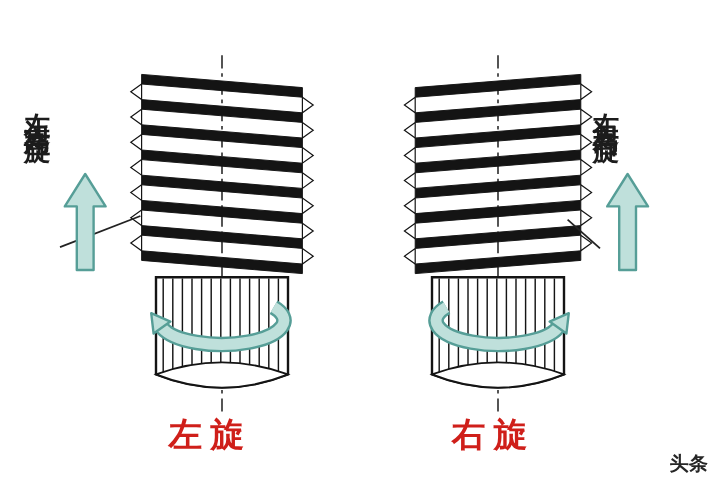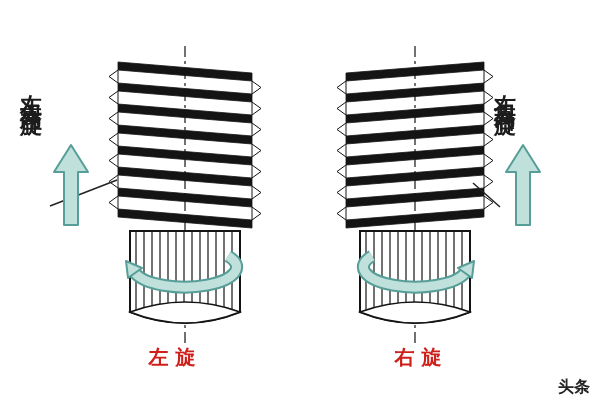--- a/index.html
+++ b/index.html
@@ -6,21 +6,21 @@
   .stage{
     position:relative;width:600px;height:404px;background:#ffffff;
     overflow:hidden;font-family:"Liberation Sans",sans-serif;
   }
   .canvas{position:absolute;left:0;top:0;}
   .vtext{
     position:absolute;writing-mode:vertical-rl;text-orientation:upright;
     font-size:22px;letter-spacing:5px;color:#1c1c1c;font-weight:600;line-height:1;
   }
   .caption{
-    position:absolute;width:120px;text-align:center;font-size:20px;
+    position:absolute;width:120px;text-align:center;font-size:28px;
     font-weight:700;color:#cf1f1a;letter-spacing:7px;text-indent:7px;
   }
   .watermark{
     position:absolute;right:10px;bottom:6px;font-size:16px;color:#262626;
     display:flex;gap:6px;align-items:center;
   }
   .watermark .brand{font-weight:700;}
 </style>
 </head>
 <body>
@@ -145,19 +145,19 @@
       <path d="M372 256 A52 20 0 1 0 465 273" fill="none" stroke="#569e97" stroke-width="13"></path>
       <path d="M372 256 A52 20 0 1 0 465 273" fill="none" stroke="#bfe0db" stroke-width="9"></path>
       <polygon points="474,261 458,268 472,278" fill="#bfe0db" stroke="#569e97" stroke-width="2" stroke-linejoin="round"></polygon>
     </g>
   </svg>
 
   <div class="vtext" style="left:20px;top:76px;">左边高左旋</div>
   <div class="vtext" style="left:494px;top:76px;">右边高右旋</div>
 
   <div class="caption" style="left:112px;top:344px;">左旋</div>
-  <div class="caption" style="left:358px;top:344px;">右旋</div>
+  <div class="caption" style="left:348px;top:344px;">右旋</div>
 
   <div class="watermark">
     <span class="brand">头条</span>
   </div>
 
 </div>
 
 </body></html>

